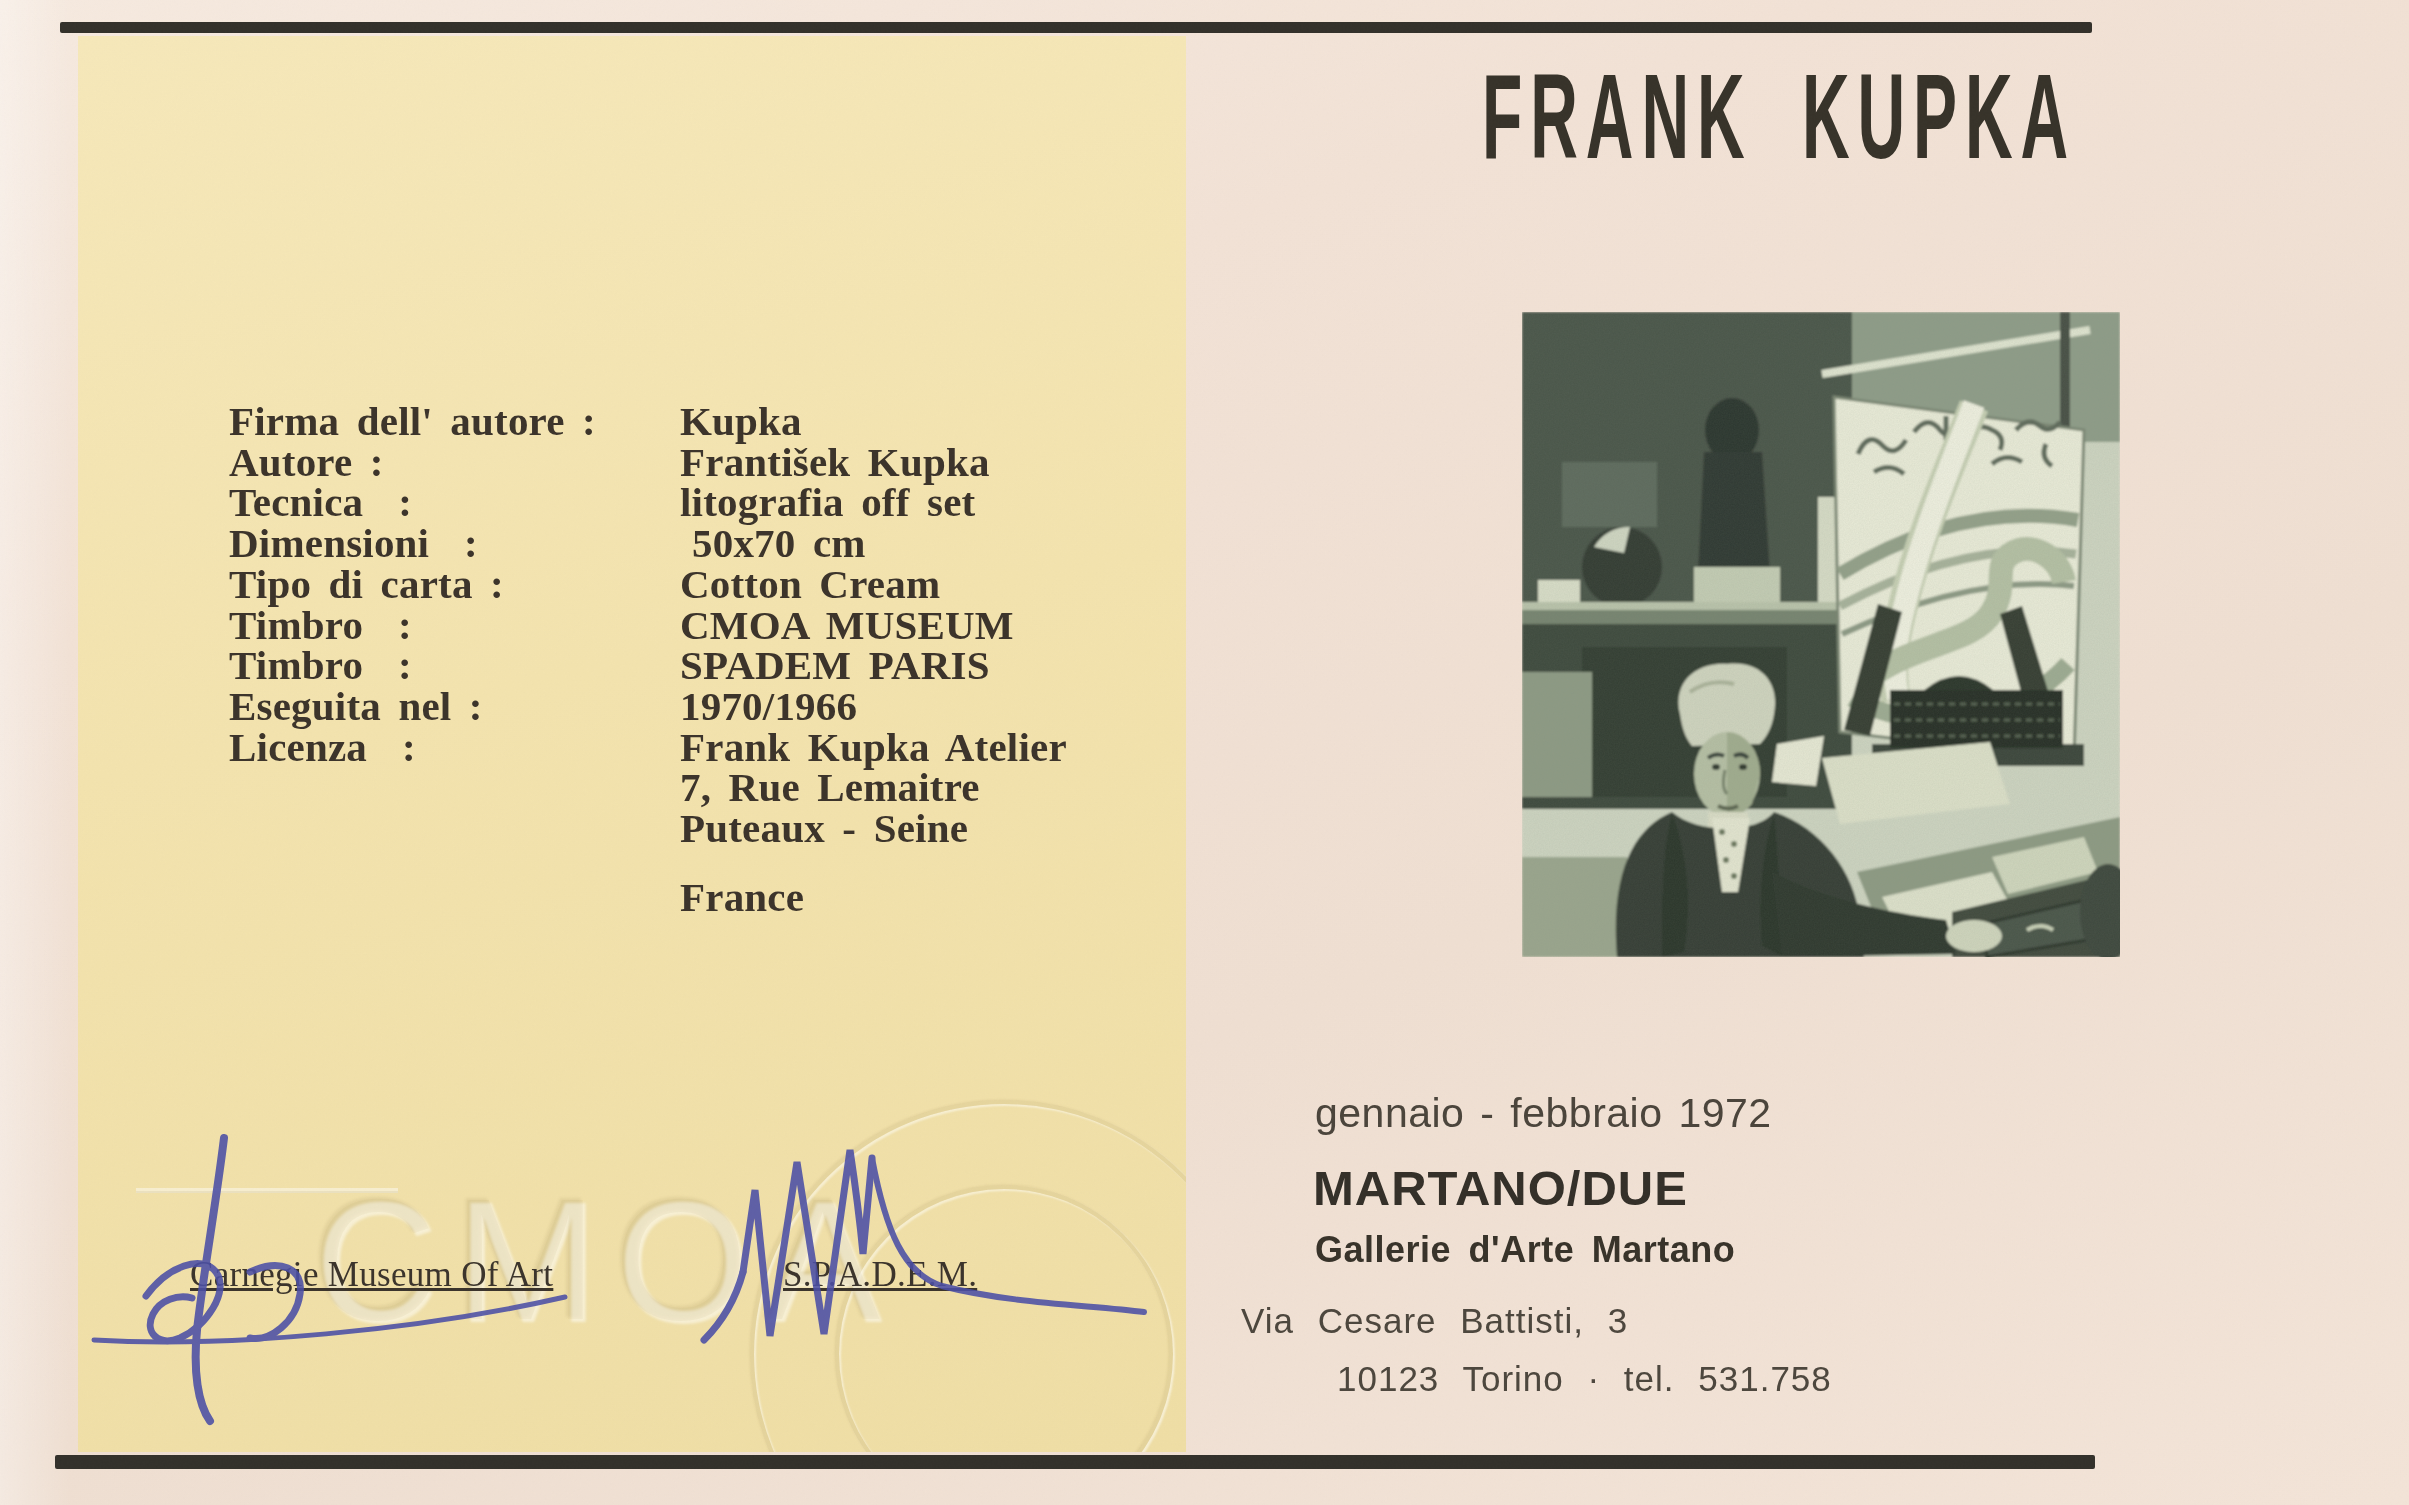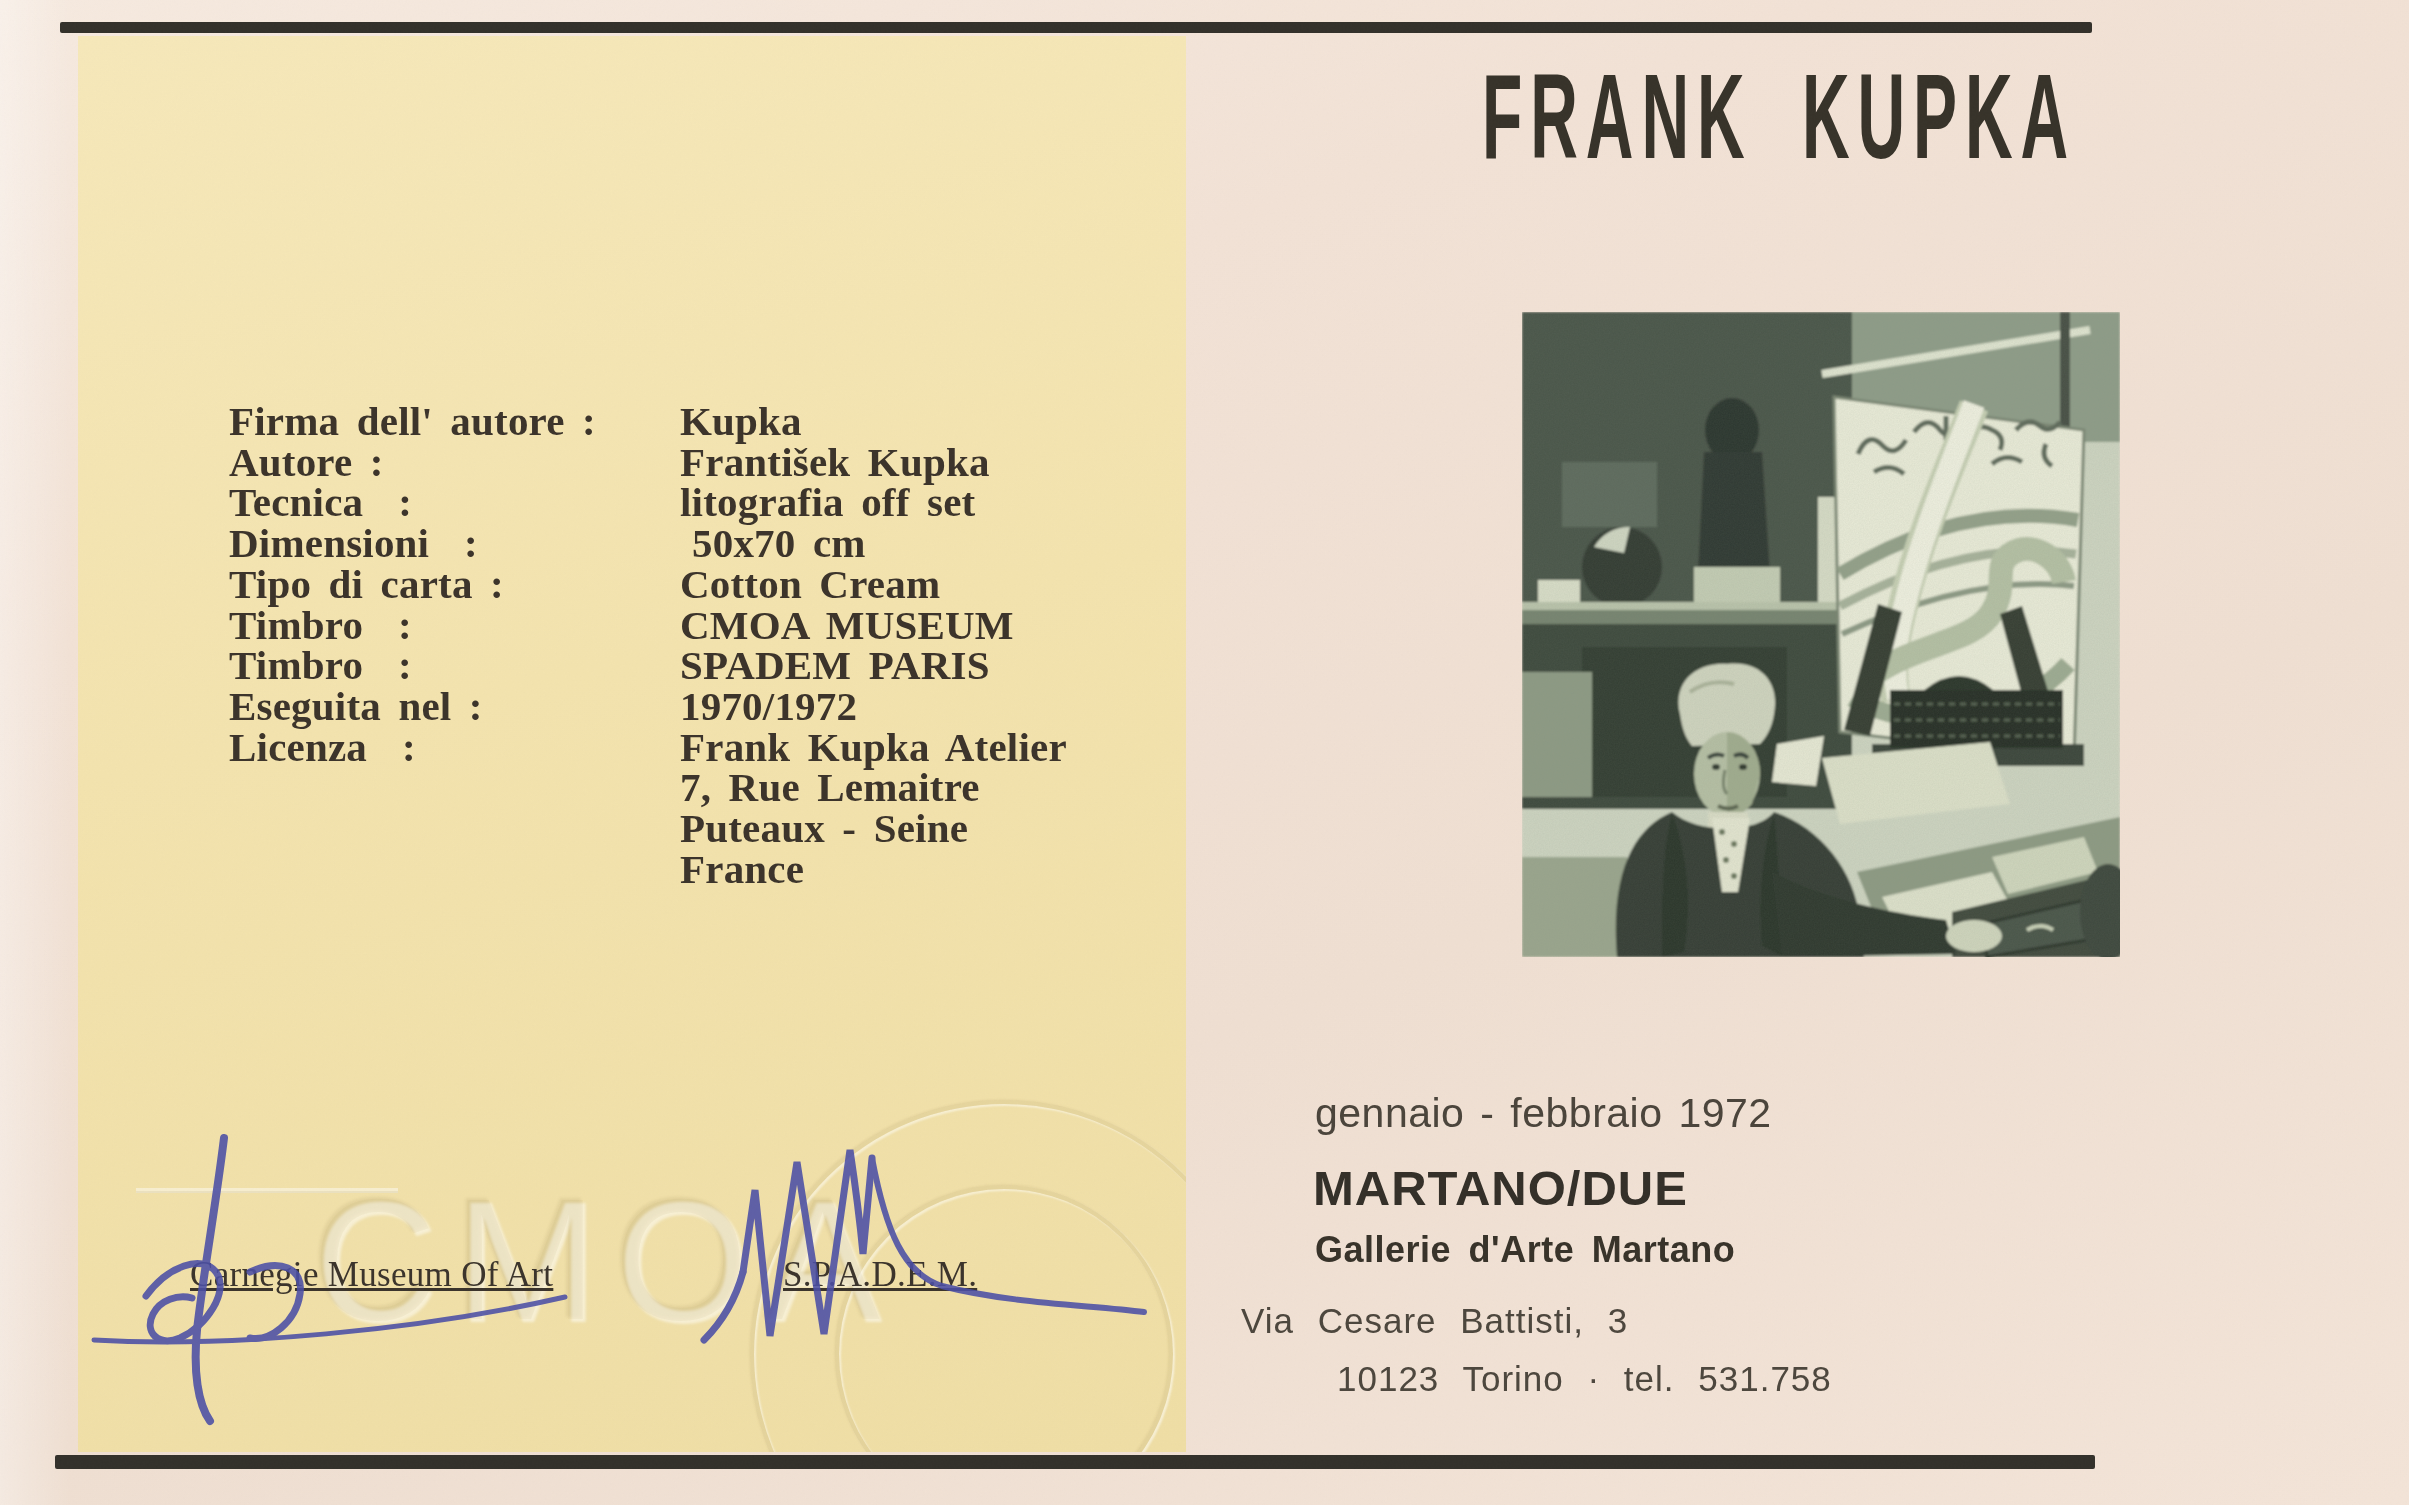--- a/index.html
+++ b/index.html
@@ -111,35 +111,35 @@
     <div class="frow" style="top:568px">
       <span class="flabel">Timbro  :</span>
       <span class="fvalue">CMOA MUSEUM</span>
     </div>
     <div class="frow" style="top:608px">
       <span class="flabel">Timbro  :</span>
       <span class="fvalue">SPADEM PARIS</span>
     </div>
     <div class="frow" style="top:649px">
       <span class="flabel">Eseguita nel :</span>
-      <span class="fvalue">1970/1972</span>
+      <span class="fvalue">1970/1966</span>
     </div>
     <div class="frow" style="top:690px">
       <span class="flabel">Licenza  :</span>
       <span class="fvalue">Frank Kupka Atelier</span>
     </div>
     <div class="frow" style="top:730px">
       <span class="flabel"></span>
       <span class="fvalue">7, Rue Lemaitre</span>
     </div>
     <div class="frow" style="top:771px">
       <span class="flabel"></span>
       <span class="fvalue">Puteaux - Seine</span>
     </div>
-    <div class="frow" style="top:812px">
+    <div class="frow" style="top:840px">
       <span class="flabel"></span>
       <span class="fvalue">France</span>
     </div>
 
     <span class="certifier carnegie">Carnegie Museum Of Art</span>
     <span class="certifier spadem">S.P.A.D.E.M.</span>
   </div>
 
   <div class="title">FRANK KUPKA</div>
 

